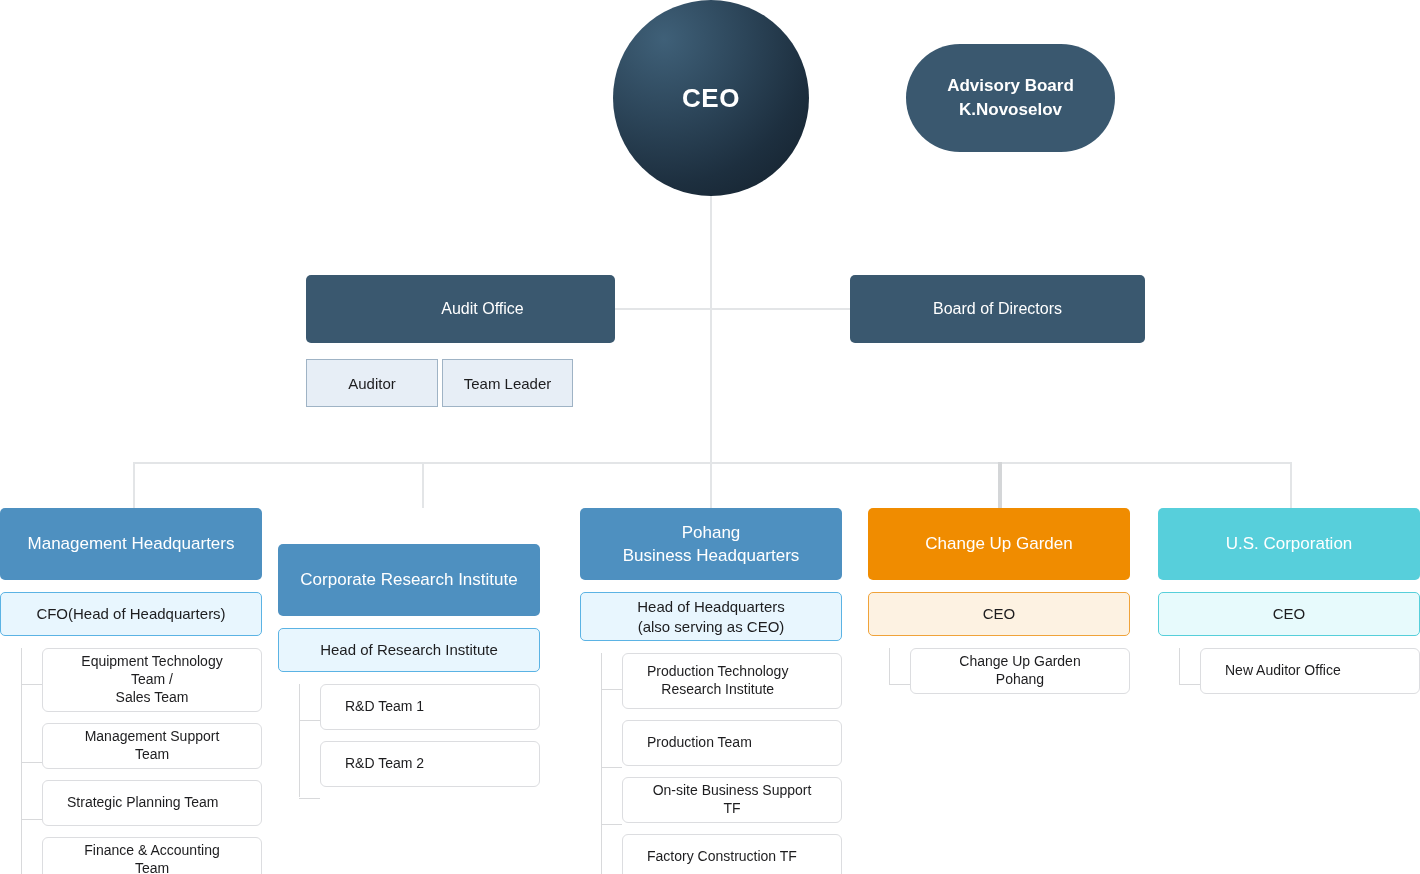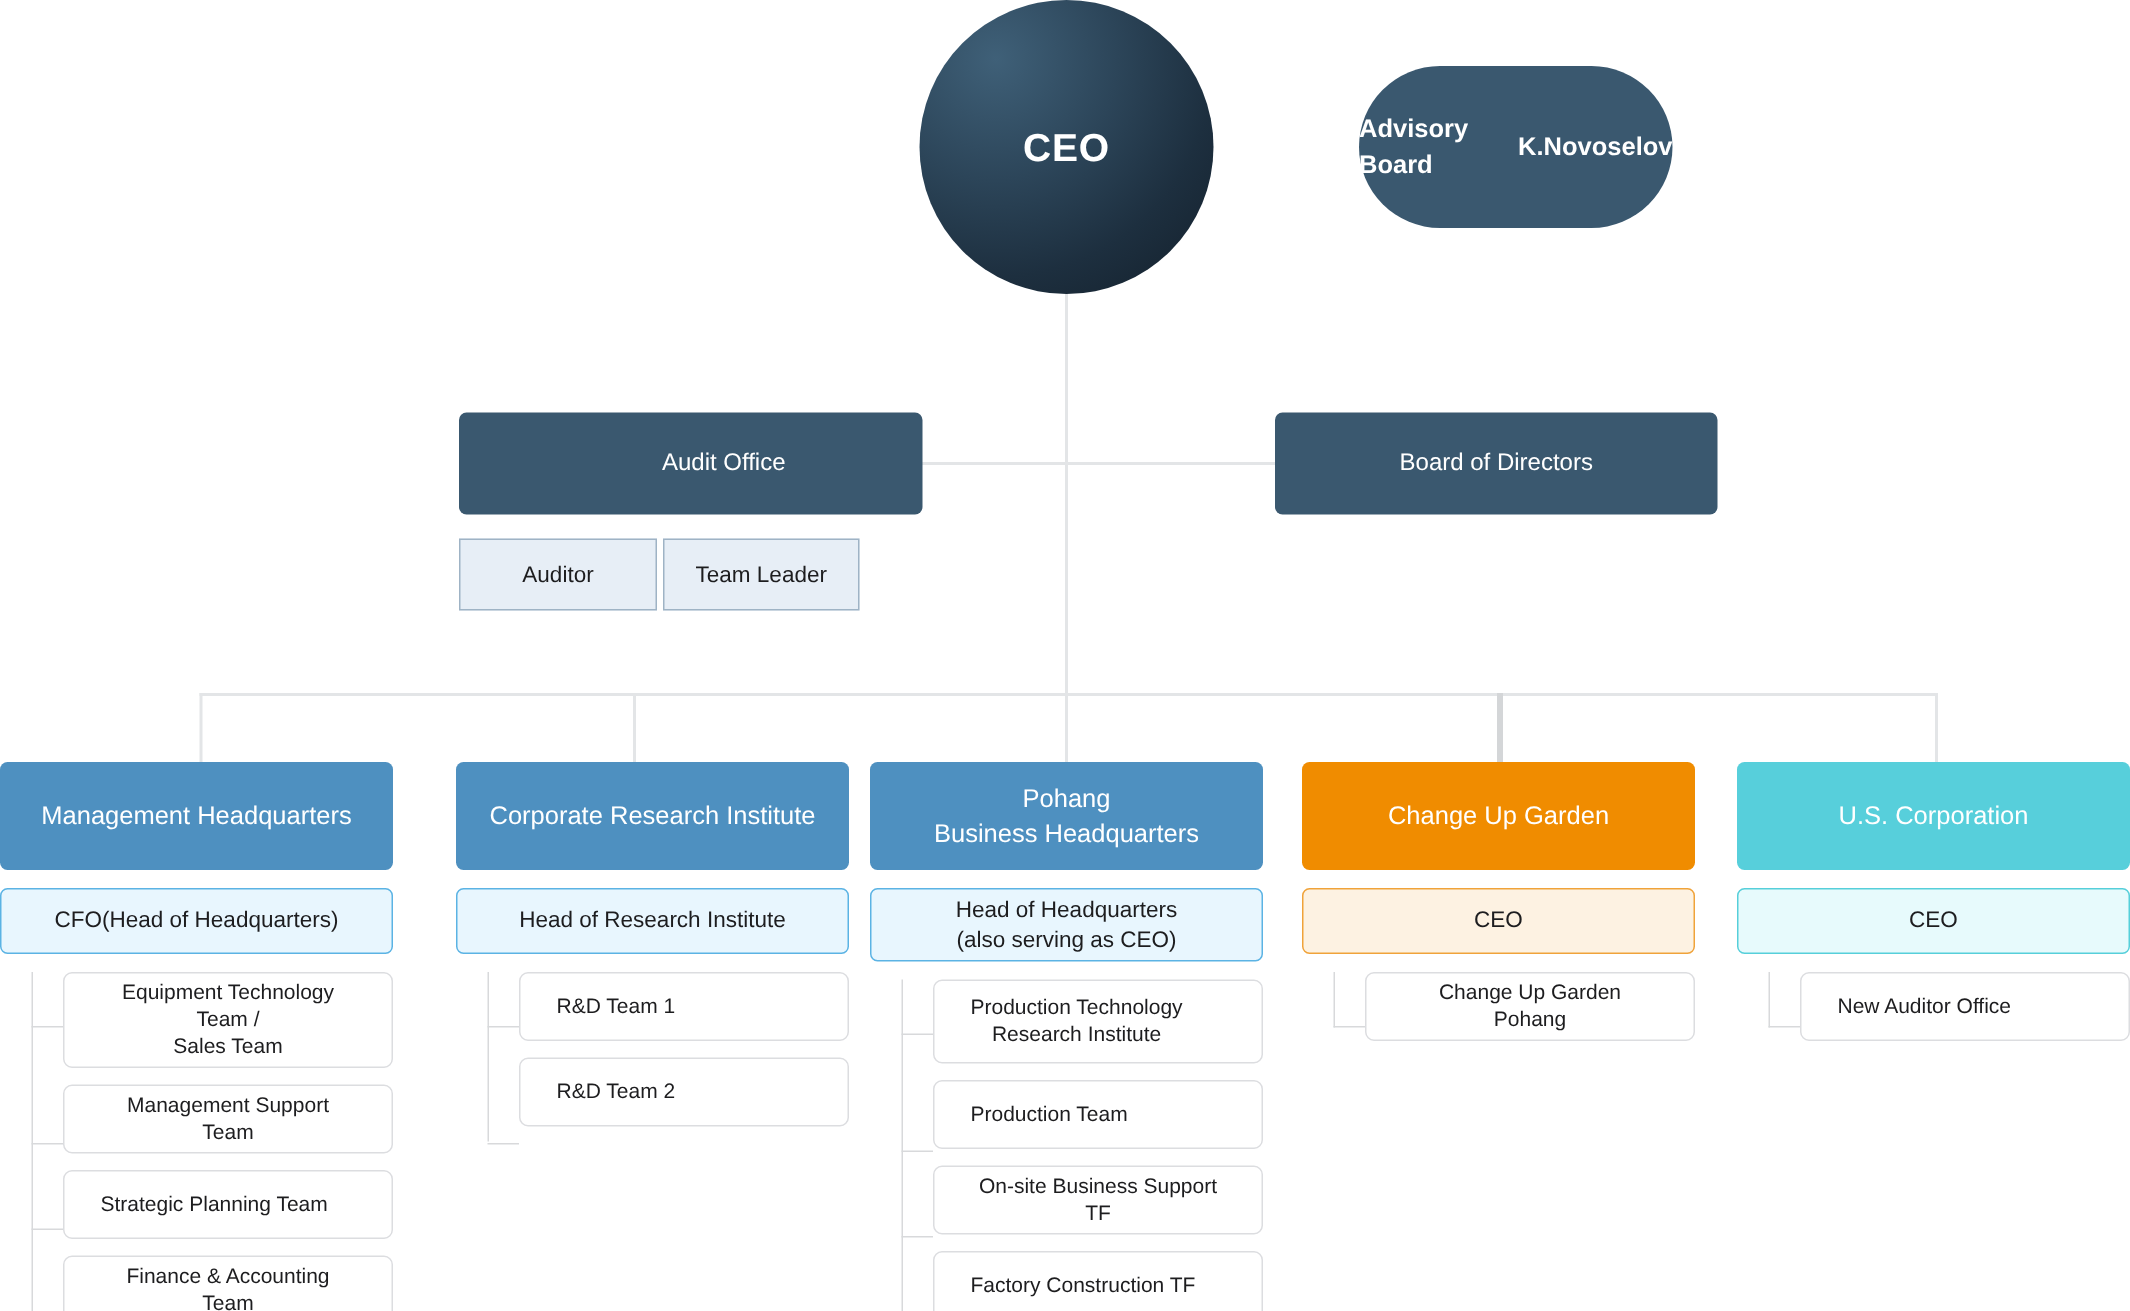--- a/index.html
+++ b/index.html
@@ -51,21 +51,21 @@
   #advisory-board {
     position: absolute;
     left: 906px;
     top: 44px;
     width: 209px;
     height: 108px;
     border-radius: 54px;
     background: #3a586f;
     color: #ffffff;
     display: flex;
-    flex-direction: row;
+    flex-direction: column;
     align-items: center;
     justify-content: center;
     font-size: 17px;
     font-weight: bold;
     line-height: 1.42;
   }
 
   
   .dark-box {
     position: absolute;
@@ -235,21 +235,21 @@
       </div>
       <div class="sub-item">
         <span>Strategic Planning Team</span>
       </div>
       <div class="sub-item">
         <span>Finance &amp; Accounting Team</span>
       </div>
     </div>
   </div>
 
-  <div class="division" style="left:304px; width:262px;">
+  <div class="division" style="left:278px; width:262px;margin-top:36px;">
     <div class="division-header hdr-blue">
       <span>Corporate Research Institute</span>
     </div>
     <div class="division-lead lead-blue">
       <span>Head of Research Institute</span>
     </div>
     <div class="sub-list">
       <div class="sub-connect-v" style="height:113px;"></div>
       <div class="sub-connect-h" style="top:36px;"></div>
       <div class="sub-connect-h" style="top:114px;"></div>

